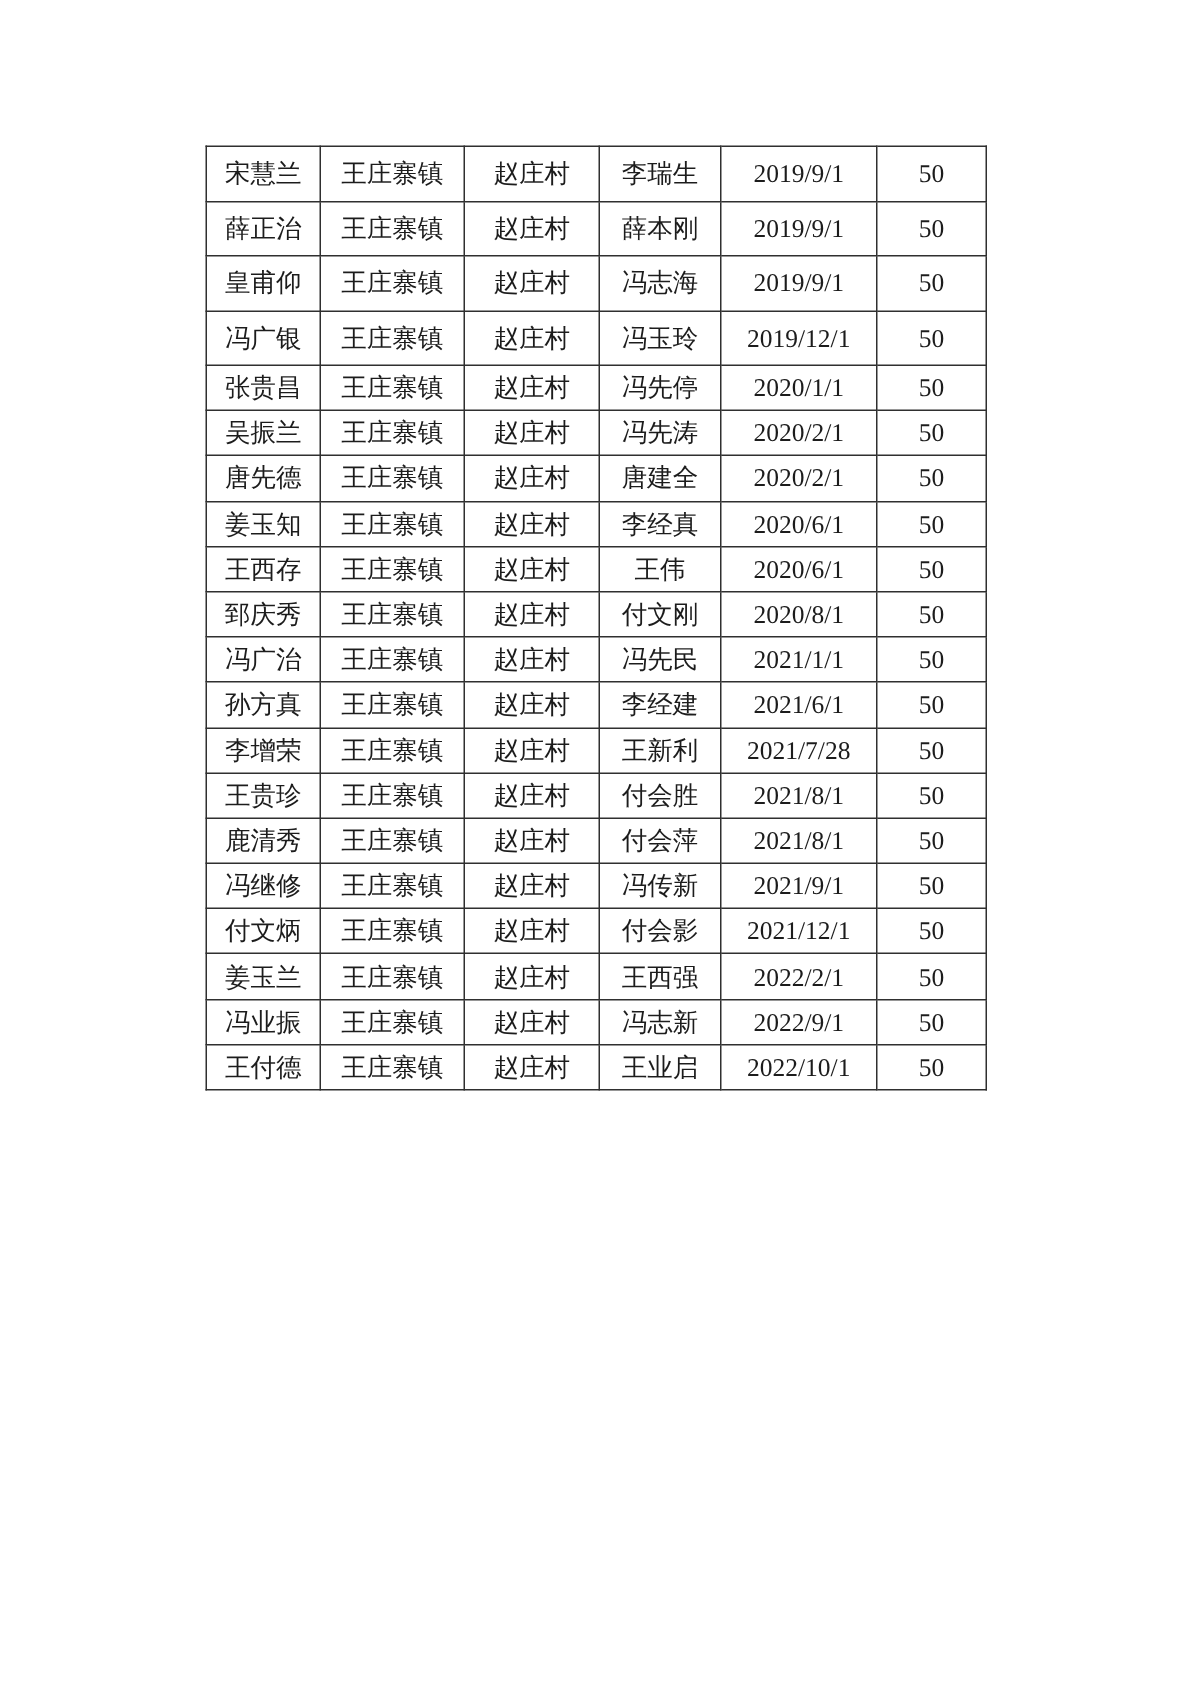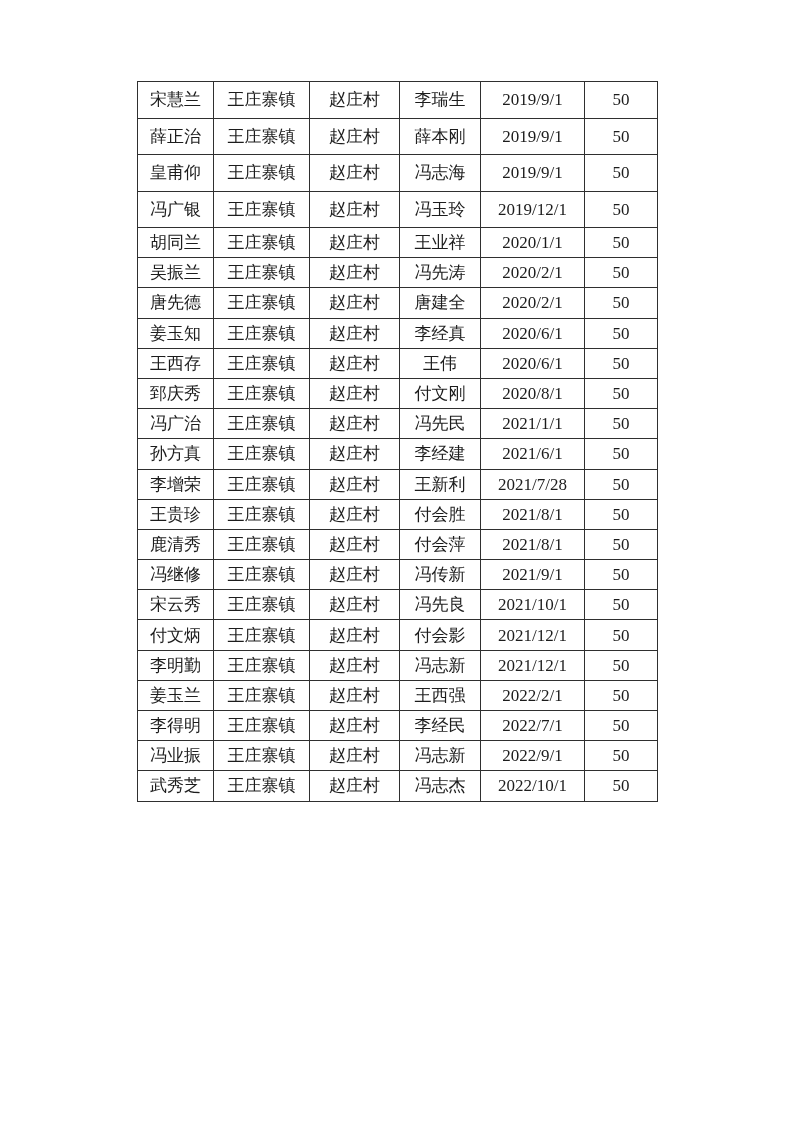--- a/index.html
+++ b/index.html
@@ -14,21 +14,21 @@
     position: relative;
     width: 793px;
     height: 1122px;
     background: #ffffff;
     font-family: "Liberation Serif", "DejaVu Serif", serif;
     color: #1c1c1c;
   }
   table.roster {
     position: absolute;
     left: 137px;
-    top: 81px;
+    top: 97px;
     width: 520px;
     border-collapse: collapse;
     table-layout: fixed;
   }
   table.roster td {
     border: 1px solid #2f2f2f;
     text-align: center;
     vertical-align: middle;
     font-size: 17px;
     line-height: 1;
@@ -81,24 +81,24 @@
         </tr>
         <tr class="row-tall">
           <td>冯广银</td>
           <td>王庄寨镇</td>
           <td>赵庄村</td>
           <td>冯玉玲</td>
           <td>2019/12/1</td>
           <td>50</td>
         </tr>
         <tr class="row-short">
-          <td>胡同兰</td>
-          <td>王庄寨镇</td>
-          <td>赵庄村</td>
-          <td>王业祥</td>
+          <td>张贵昌</td>
+          <td>王庄寨镇</td>
+          <td>赵庄村</td>
+          <td>冯先停</td>
           <td>2020/1/1</td>
           <td>50</td>
         </tr>
         <tr class="row-short">
           <td>吴振兰</td>
           <td>王庄寨镇</td>
           <td>赵庄村</td>
           <td>冯先涛</td>
           <td>2020/2/1</td>
           <td>50</td>
@@ -177,70 +177,46 @@
         </tr>
         <tr class="row-short">
           <td>冯继修</td>
           <td>王庄寨镇</td>
           <td>赵庄村</td>
           <td>冯传新</td>
           <td class="small">2021/9/1</td>
           <td>50</td>
         </tr>
         <tr class="row-short">
-          <td>宋云秀</td>
-          <td>王庄寨镇</td>
-          <td>赵庄村</td>
-          <td>冯先良</td>
-          <td>2021/10/1</td>
-          <td>50</td>
-        </tr>
-        <tr class="row-short">
           <td>付文炳</td>
           <td>王庄寨镇</td>
           <td>赵庄村</td>
           <td>付会影</td>
           <td>2021/12/1</td>
           <td>50</td>
         </tr>
         <tr class="row-short">
-          <td>李明勤</td>
-          <td>王庄寨镇</td>
-          <td>赵庄村</td>
-          <td>冯志新</td>
-          <td>2021/12/1</td>
-          <td>50</td>
-        </tr>
-        <tr class="row-short">
           <td>姜玉兰</td>
           <td>王庄寨镇</td>
           <td>赵庄村</td>
           <td>王西强</td>
           <td>2022/2/1</td>
           <td>50</td>
         </tr>
         <tr class="row-short">
-          <td>李得明</td>
-          <td>王庄寨镇</td>
-          <td>赵庄村</td>
-          <td>李经民</td>
-          <td>2022/7/1</td>
-          <td>50</td>
-        </tr>
-        <tr class="row-short">
           <td>冯业振</td>
           <td>王庄寨镇</td>
           <td>赵庄村</td>
           <td>冯志新</td>
           <td>2022/9/1</td>
           <td>50</td>
         </tr>
         <tr class="row-short">
-          <td>武秀芝</td>
+          <td>王付德</td>
           <td class="small">王庄寨镇</td>
           <td>赵庄村</td>
-          <td>冯志杰</td>
+          <td>王业启</td>
           <td>2022/10/1</td>
           <td>50</td>
         </tr>
       </tbody>
   </table>
 </div>
 
 </body></html>

